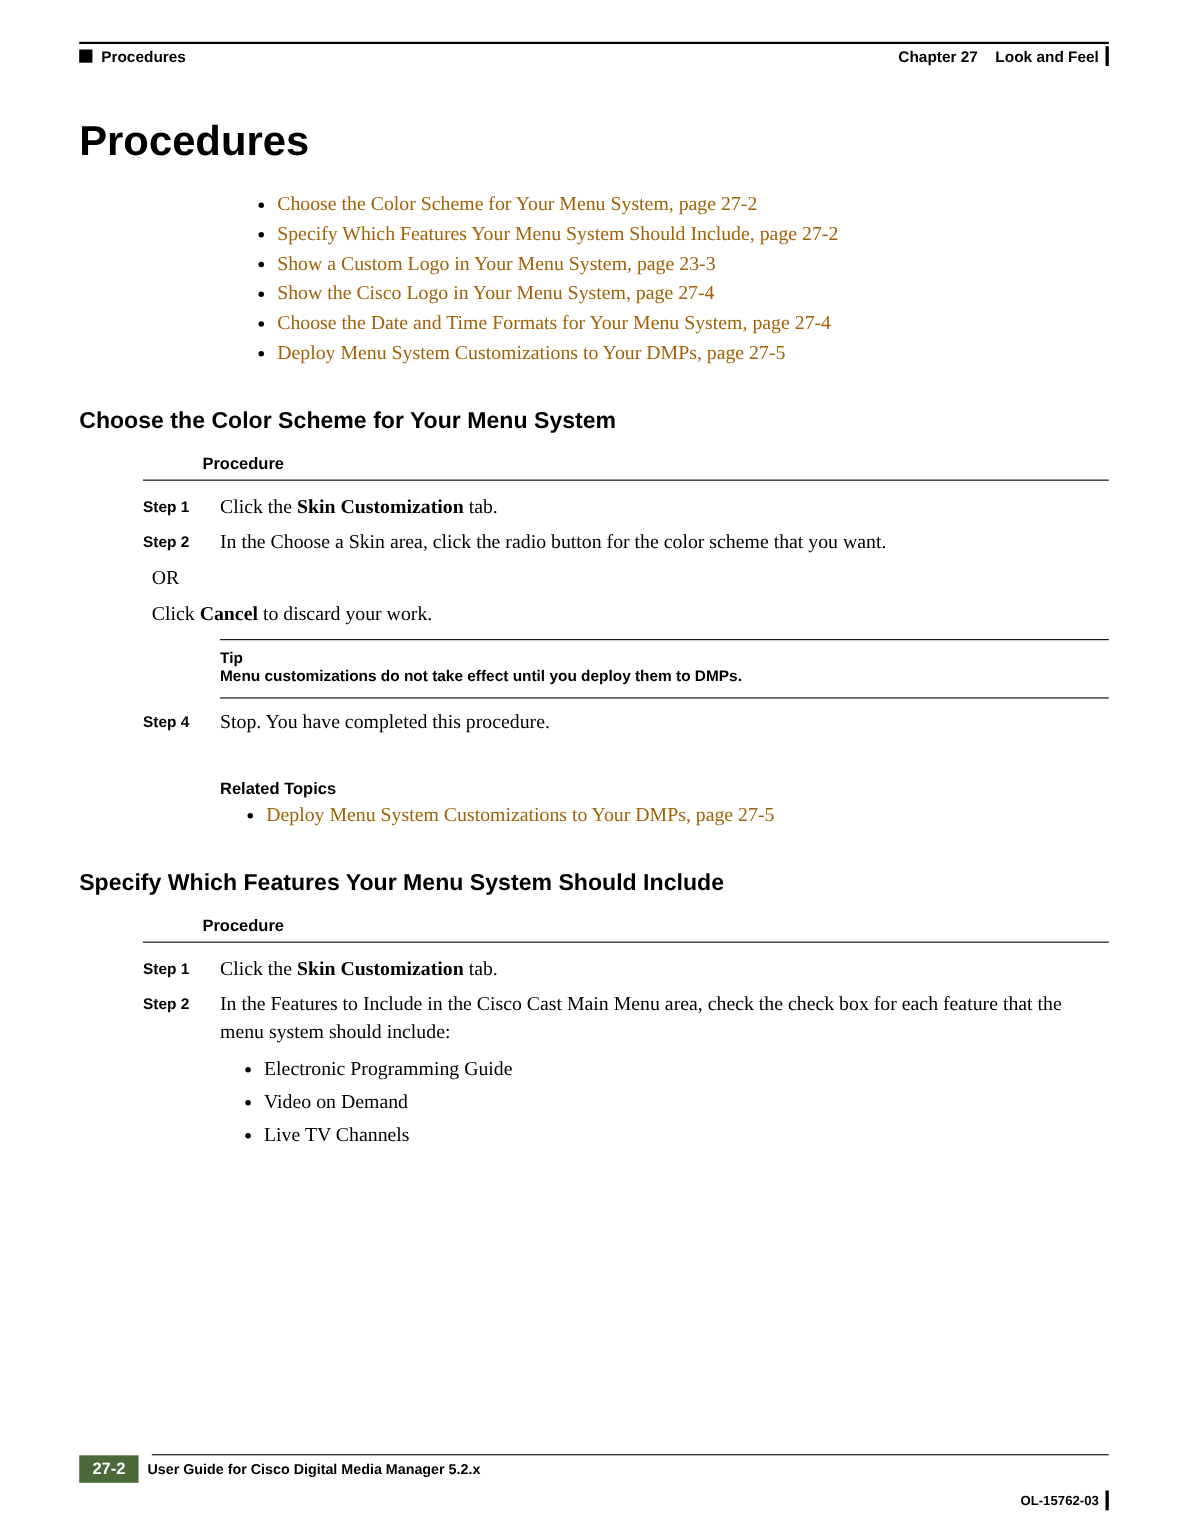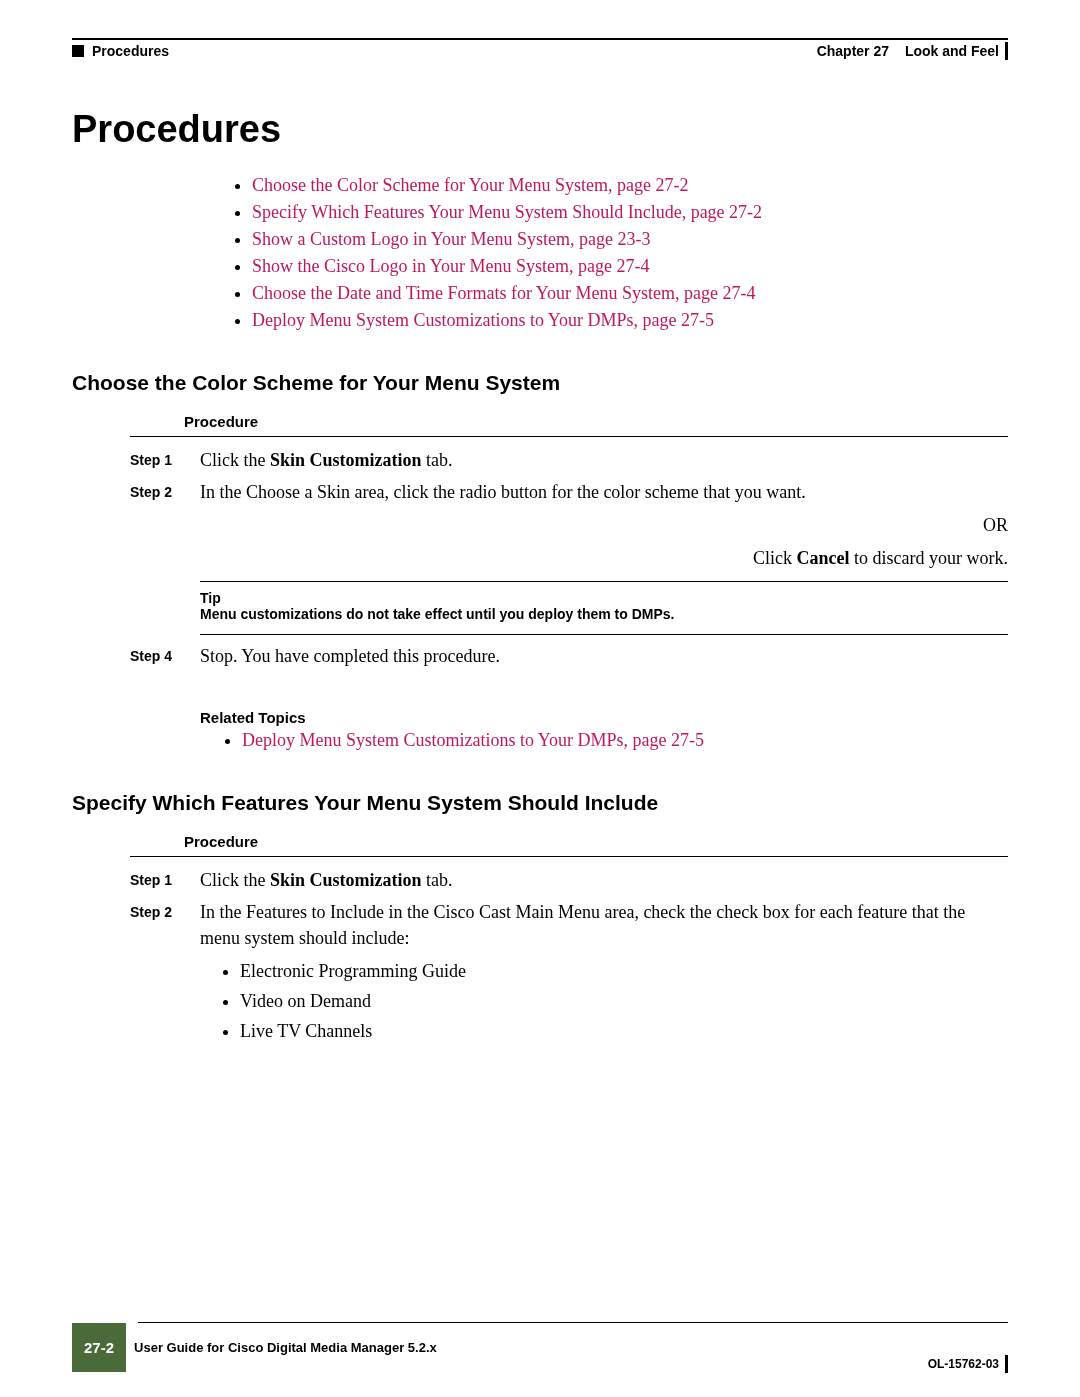--- a/index.html
+++ b/index.html
@@ -67,21 +67,21 @@
   }
   .link-list {
     list-style: disc;
     margin: 0 0 0 180px;
     padding: 0;
   }
   .link-list li {
     margin-bottom: 6px;
   }
   .doc-link {
-    color: #be185d;
+    color: #a16207;
     text-decoration: none;
   }
   .proc-label {
     font-family: Arial, Helvetica, sans-serif;
     font-weight: bold;
     font-size: 15px;
     margin-left: 112px;
     margin-top: 10px;
   }
   .proc-rule {
@@ -103,24 +103,23 @@
     flex-shrink: 0;
     padding-top: 3px;
   }
   .step-body {
     flex: 1;
   }
   .step-body b {
     font-family: "Times New Roman", Times, serif;
   }
   .indent-block {
-    margin-left: 112px;
+    margin-left: 66px;
     margin-top: 10px;
     margin-bottom: 12px;
-    text-align: right;
   }
   .tip-rule {
     border: 0;
     border-top: 1px solid #000;
     margin: 12px 0 8px 128px;
   }
   .tip-row {
     display: flex;
     margin-left: 128px;
     font-family: Arial, Helvetica, sans-serif;
@@ -168,21 +167,21 @@
     display: flex;
     justify-content: space-between;
     align-items: flex-start;
     font-family: Arial, Helvetica, sans-serif;
   }
   .page-num-box {
     background: #4a6a3a;
     color: #fff;
     font-weight: bold;
     font-size: 15px;
-    padding: 16px 12px;
+    padding: 4px 12px;
     display: inline-block;
   }
   .footer-title {
     font-weight: bold;
     font-size: 13px;
     margin-left: 8px;
   }
   .footer-right {
     display: flex;
     align-items: center;

